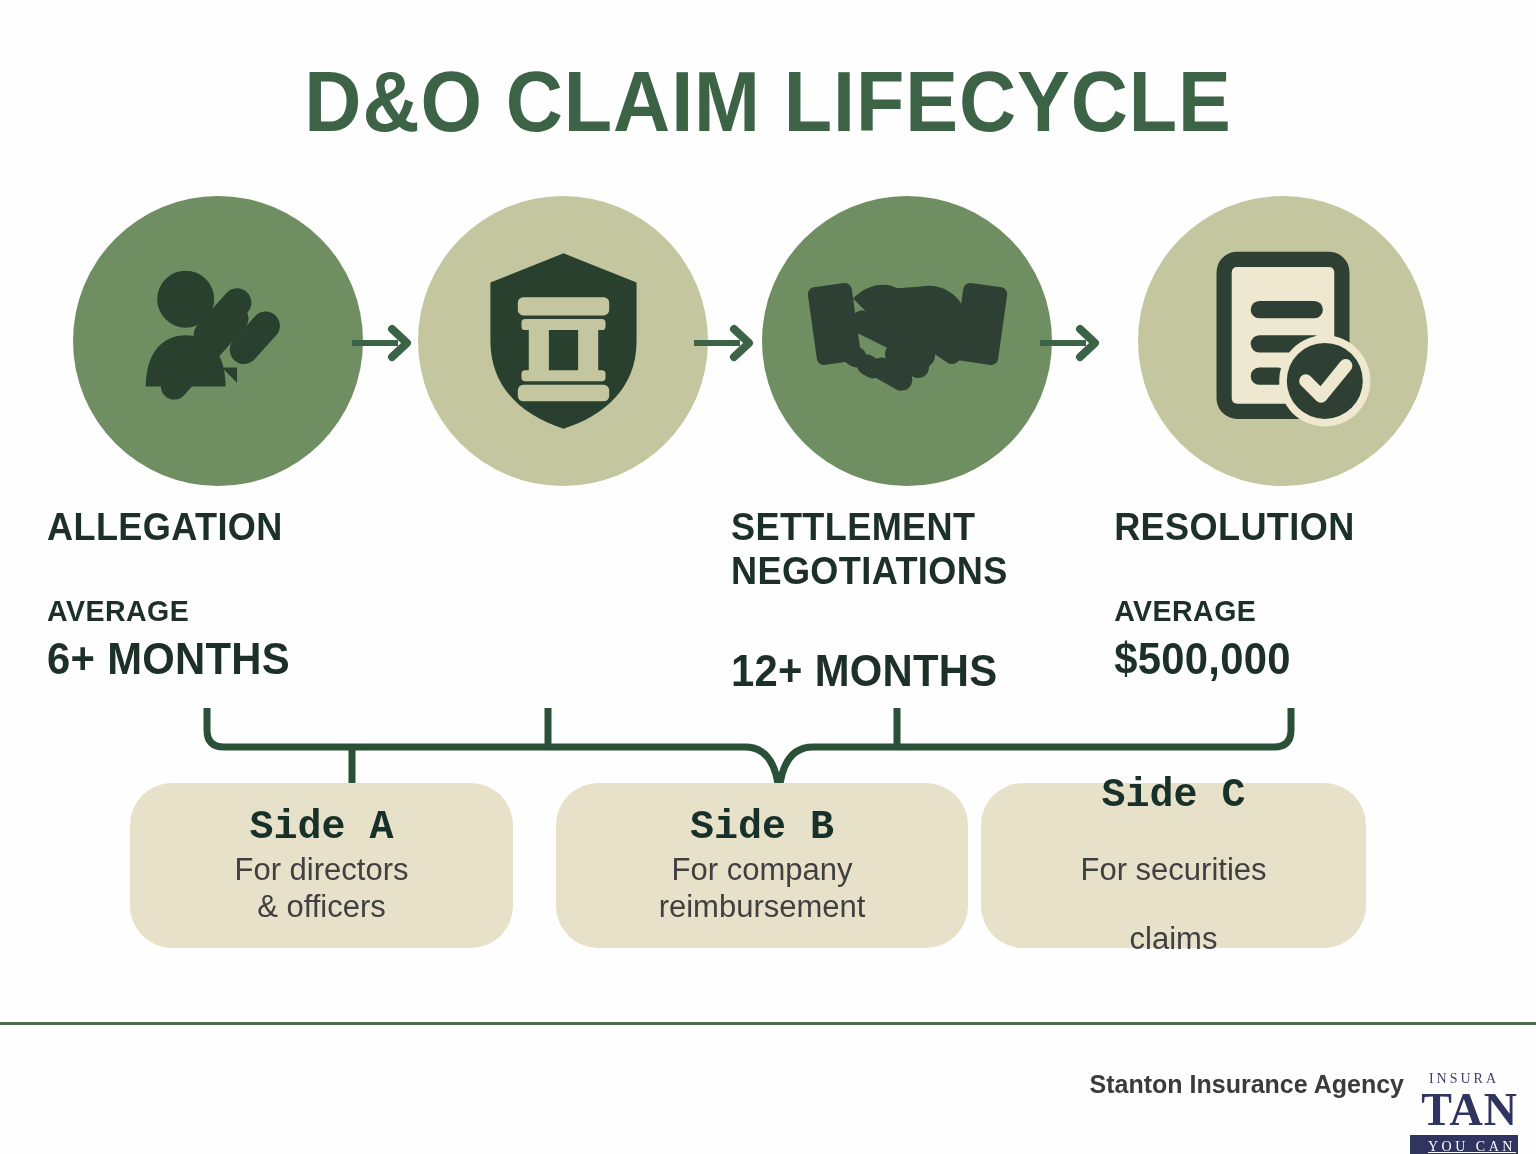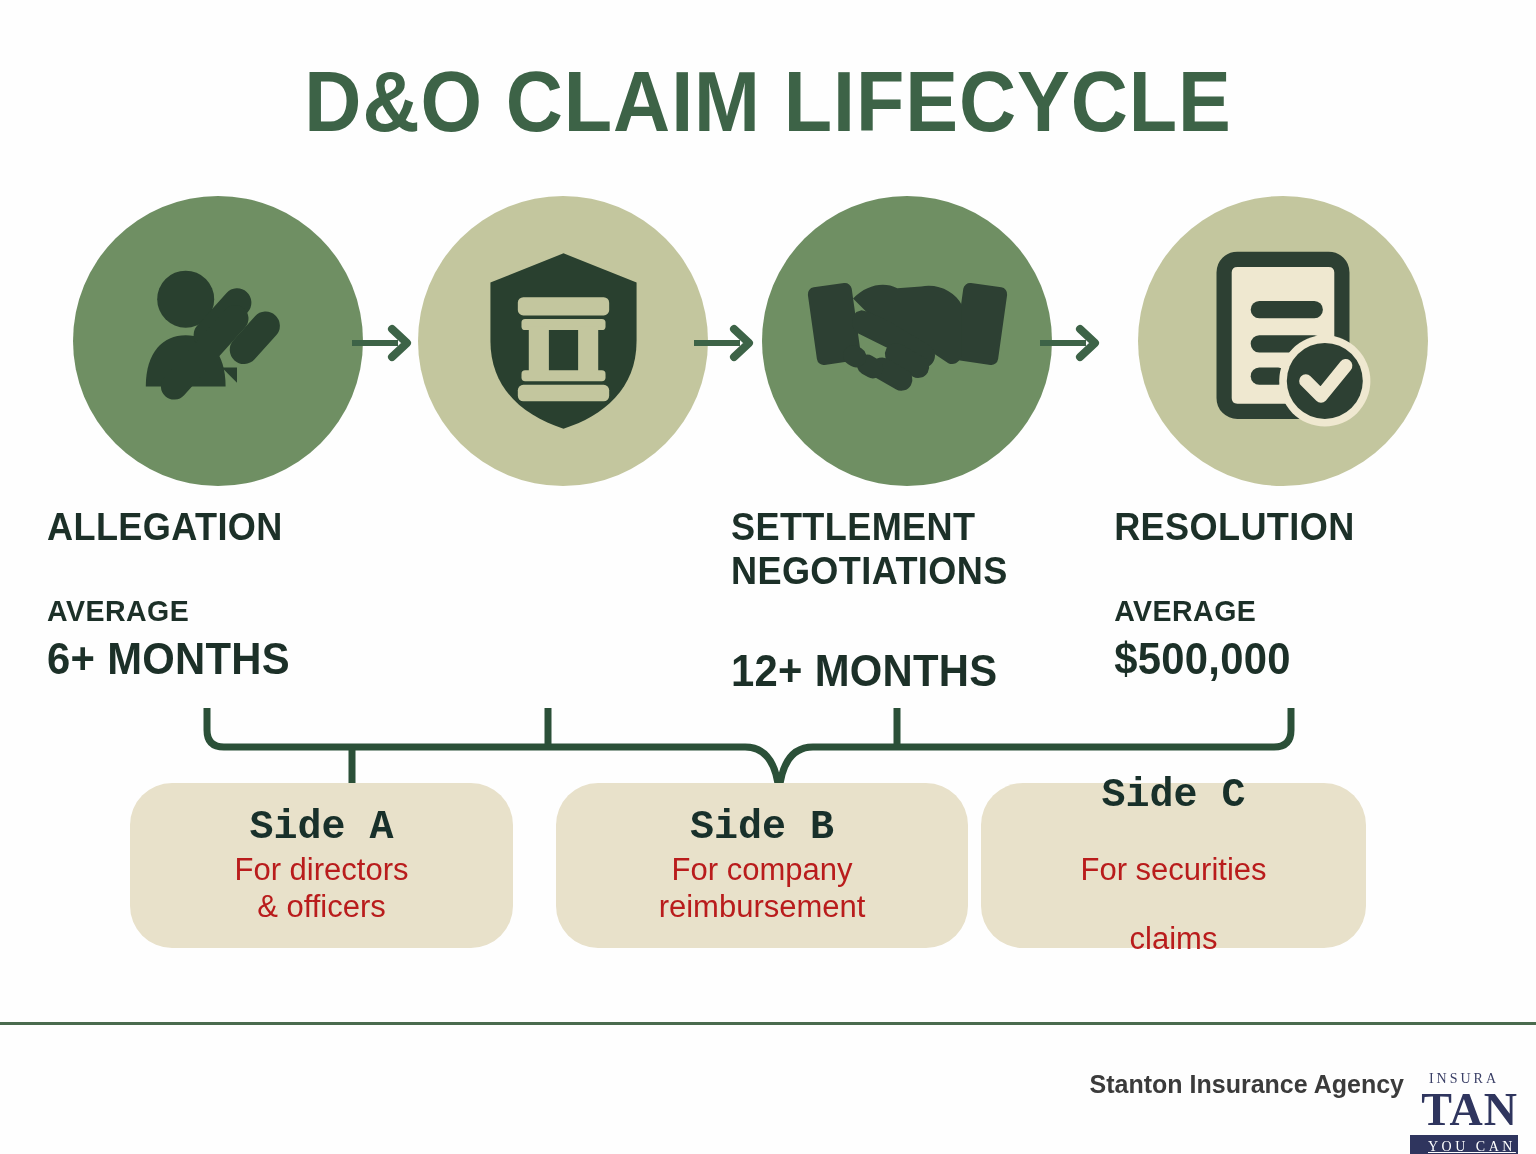--- a/index.html
+++ b/index.html
@@ -121,21 +121,21 @@
     font-size: 40px;
     font-weight: bold;
     line-height: 1.12;
     margin-bottom: 2px;
     color: #18302a;
     font-family: Liberation Mono, monospace;
   }
   .card-sub {
     font-size: 31px;
     line-height: 1.18;
-    color: #b91c1c;
+    color: #404040;
   }
 
   
   .divider {
     position: absolute;
     left: 0;
     top: 1022px;
     width: 1536px;
     height: 3px;
     background: #4a6b4e;

